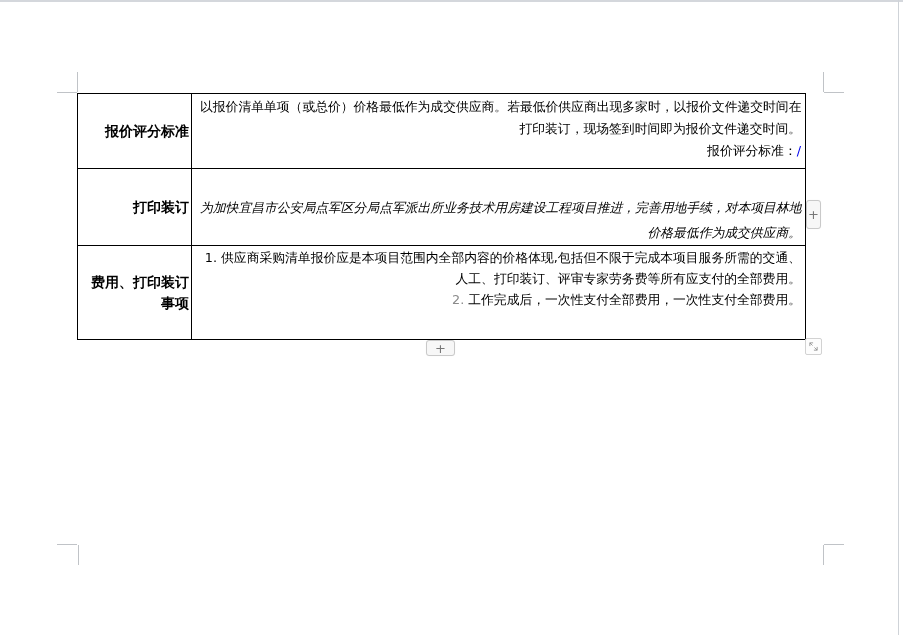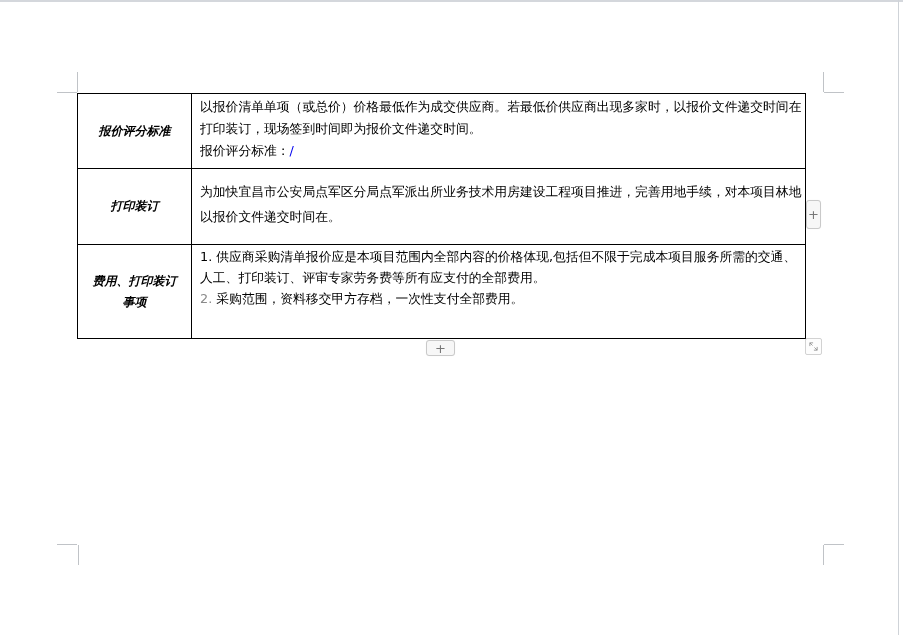--- a/index.html
+++ b/index.html
@@ -32,33 +32,32 @@
     width: 728px;
     border-collapse: collapse;
     table-layout: fixed;
   }
   table.doc td { border: 1.5px solid #000; }
   td.hd {
     width: 114px;
     text-align: center;
     vertical-align: middle;
     font-weight: bold;
-    font-size: 12px;
+    font-size: 14px;
     line-height: 22px;
     padding: 0 2px;
-    font-style: italic;
   }
   td.bd {
     vertical-align: top;
     font-size: 12.8px;
     padding: 2px 4px 0 8px;
   }
-  .ln { white-space: nowrap; }
+  .ln { white-space: nowrap; text-align: right; }
   .r1 .ln { line-height: 22px; }
-  .r2 .bd { padding-top: 10px; }
+  .r2 .bd { padding-top: 26px; font-style: italic; }
   .r2 .ln { line-height: 25px; }
   .r3 .bd { padding-top: 1px; }
   .r3 .ln { line-height: 21px; }
   tr.r1 td { height: 75px; }
   tr.r2 td { height: 76px; }
   tr.r3 td { height: 94px; }
   .blue { color: #0000ee; }
   .muted-num { color: #8a8a8a; }
 
   .btn {
@@ -122,32 +121,32 @@
           <div class="ln">打印装订，现场签到时间即为报价文件递交时间。</div>
           <div class="ln"><span>报价评分标准：</span><span class="blue">/</span></div>
         </td>
       </tr>
       <tr class="r2">
         <td class="hd">
           <div class="ln">打印装订</div>
         </td>
         <td class="bd">
           <div class="ln">为加快宜昌市公安局点军区分局点军派出所业务技术用房建设工程项目推进，完善用地手续，对本项目林地</div>
-          <div class="ln">以报价文件递交时间在。</div>
+          <div class="ln">价格最低作为成交供应商。</div>
         </td>
       </tr>
       <tr class="r3">
         <td class="hd">
           <div class="ln">费用、打印装订</div>
           <div class="ln">事项</div>
         </td>
         <td class="bd">
           <div class="ln">1. 供应商采购清单报价应是本项目范围内全部内容的价格体现,包括但不限于完成本项目服务所需的交通、</div>
           <div class="ln">人工、打印装订、评审专家劳务费等所有应支付的全部费用。</div>
-          <div class="ln"><span class="muted-num">2.</span><span> 采购范围，资料移交甲方存档，一次性支付全部费用。</span></div>
+          <div class="ln"><span class="muted-num">2.</span><span> 工作完成后，一次性支付全部费用，一次性支付全部费用。</span></div>
         </td>
       </tr>
     </tbody>
   </table>
 
   <div class="btn add-row">+</div>
   <div class="btn add-col">+</div>
 
   <div class="resize-handle">
     <svg width="13" height="13" viewBox="0 0 16 16">

